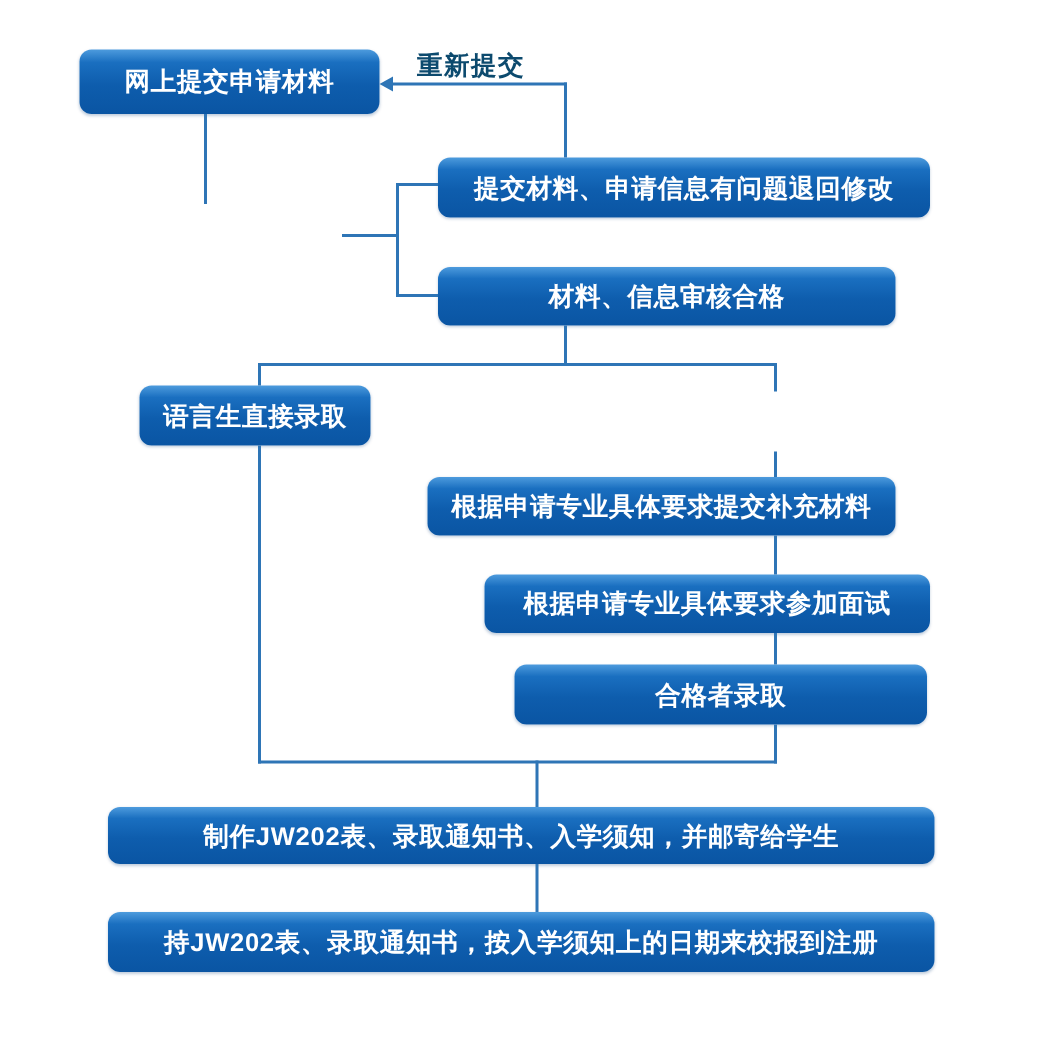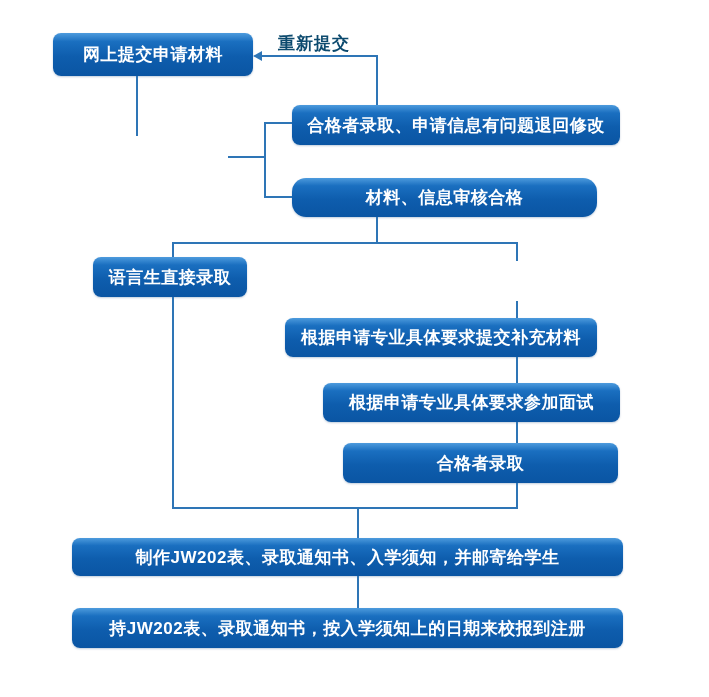--- a/index.html
+++ b/index.html
@@ -57,23 +57,23 @@
 </head>
 <body>
 
 <div class="canvas">
 
   <div class="label-red" style="left:278px; top:32px;">重新提交</div>
 
   <div class="node" style="left:53px;  top:33px;  width:200px; height:43px;">网上提交申请材料</div>
 
 
-  <div class="node" style="left:292px; top:105px; width:328px; height:40px;">合格者录取、申请信息有问题退回修改</div>
+  <div class="node" style="left:292px; top:105px; width:328px; height:40px;">提交材料、申请信息有问题退回修改</div>
 
-  <div class="node" style="left:292px; top:178px; width:305px; height:39px;border-radius:14px;">材料、信息审核合格</div>
+  <div class="node" style="left:292px; top:178px; width:305px; height:39px;">材料、信息审核合格</div>
 
   <div class="node" style="left:93px;  top:257px; width:154px; height:40px;">语言生直接录取</div>
 
 
   <div class="node" style="left:285px; top:318px; width:312px; height:39px;">根据申请专业具体要求提交补充材料</div>
 
   <div class="node" style="left:323px; top:383px; width:297px; height:39px;">根据申请专业具体要求参加面试</div>
 
   <div class="node" style="left:343px; top:443px; width:275px; height:40px;font-family:Liberation Mono, monospace;">合格者录取</div>
 

